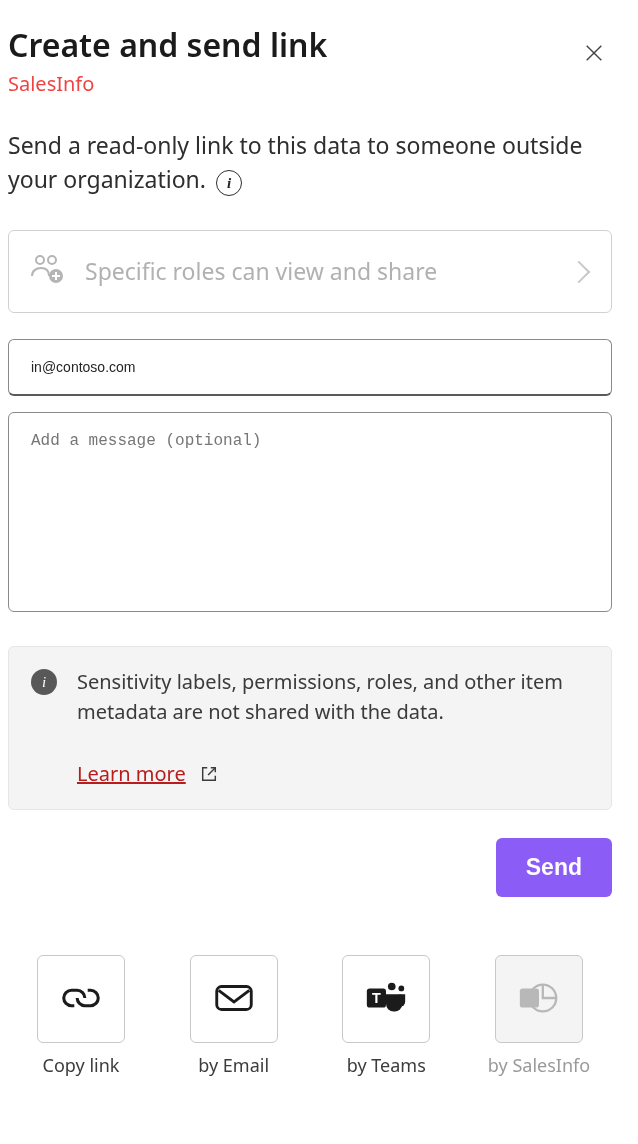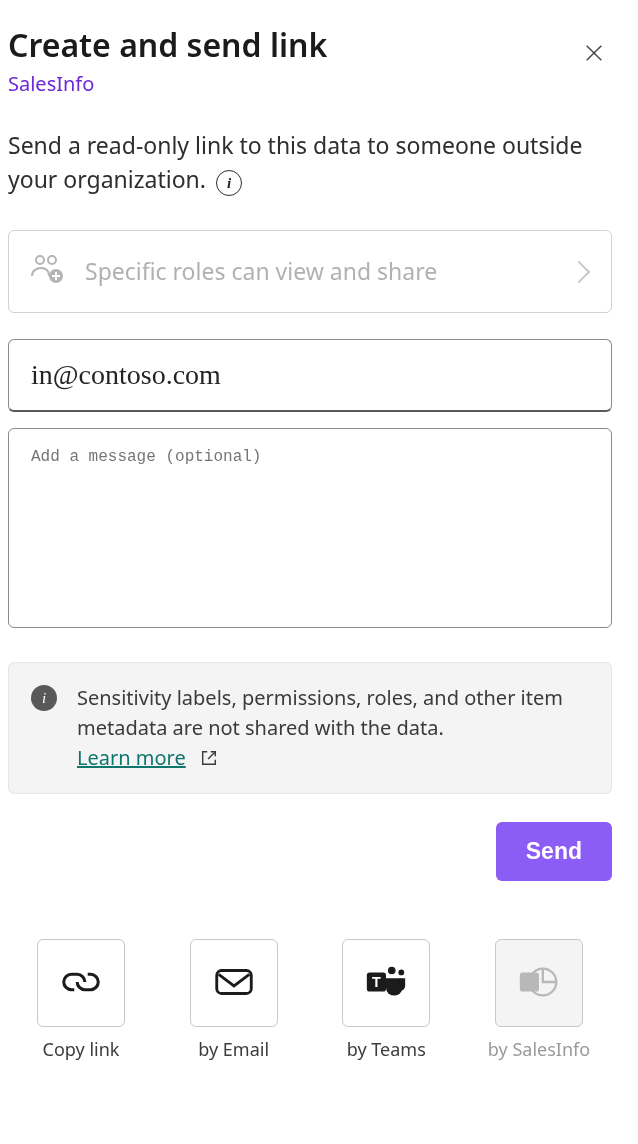--- a/index.html
+++ b/index.html
@@ -1,38 +1,38 @@
 <!DOCTYPE html>
 <html><head>
 <meta charset="utf-8">
 <style>
   * { box-sizing: border-box; margin: 0; padding: 0; }
   html, body { width: 638px; height: 1144px; font-family: "Segoe UI", system-ui, -apple-system, sans-serif; background: #fff; color: #242424; }
   .dialog { padding: 26px 26px 0 8px; height: 100%; display: flex; flex-direction: column; }
   .header { display: flex; align-items: flex-start; justify-content: space-between; }
   .title { font-size: 32px; font-weight: 600; line-height: 1.2; color: #1b1b1b; }
-  .subtitle { font-size: 20px; color: #6d28d9; margin-top: 6px; }
+  .subtitle { font-size: 20px; color: #ef4444; margin-top: 6px; }
   .close-btn { width: 36px; height: 36px; display: flex; align-items: center; justify-content: center; background: transparent; border: none; margin-top: 10px; cursor: pointer; color: #424242; }
   .close-btn svg { width: 22px; height: 22px; }
   .description { font-size: 23px; line-height: 1.45; color: #2e2e2e; margin-top: 32px; display: inline; }
   .desc-row { margin-top: 32px; }
   .info-inline { display: inline-flex; align-items: center; justify-content: center; width: 26px; height: 26px; border: 1.7px solid #2e2e2e; border-radius: 50%; font-size: 15px; font-weight: 600; vertical-align: middle; margin-left: 6px; font-family: Georgia, 'Times New Roman', serif; font-style: italic; }
   .perm-box { margin-top: 34px; border: 1px solid #d1d1d1; border-radius: 6px; padding: 18px 18px; display: flex; align-items: center; gap: 18px; cursor: pointer; }
   .perm-icon { color: #b5b5b5; flex: 0 0 auto; }
   .perm-icon svg { width: 40px; height: 40px; }
   .perm-text { flex: 1 1 auto; font-size: 23px; color: #b1b1b1; line-height: 1.35; }
   .chevron { width: 16px; height: 16px; border-right: 2.5px solid #c8c8c8; border-bottom: 2.5px solid #c8c8c8; transform: rotate(-45deg); flex: 0 0 auto; margin-right: 6px; }
-  .email-input { margin-top: 26px; width: 100%; font-size: 28px; padding: 19px 22px; border: 1px solid #8a8a8a; border-bottom: 2px solid #5a5a5a; border-radius: 6px; outline: none; color: #242424; font-family: Liberation Serif, serif; }
+  .email-input { margin-top: 26px; width: 100%; font-size: 14px; padding: 19px 22px; border: 1px solid #8a8a8a; border-bottom: 2px solid #5a5a5a; border-radius: 6px; outline: none; color: #242424; font-family: Liberation Sans, sans-serif; }
   .email-input::placeholder { color: #707070; }
   .msg-input { margin-top: 16px; width: 100%; font-size: 16px; padding: 19px 22px; border: 1px solid #8a8a8a; border-radius: 6px; outline: none; resize: none; height: 200px; font-family: Liberation Mono, monospace; }
   .msg-input::placeholder { color: #767676; }
   .notice { margin-top: 34px; background: #f4f4f4; border: 1px solid #e6e6e6; border-radius: 6px; padding: 20px 22px; display: flex; gap: 20px; align-items: flex-start; }
   .notice-icon { width: 26px; height: 26px; border-radius: 50%; background: #585858; color: #fff; display: flex; align-items: center; justify-content: center; font-family: Georgia, serif; font-style: italic; font-size: 15px; flex: 0 0 auto; margin-top: 2px; }
   .notice-text { font-size: 20px; line-height: 1.5; color: #3b3b3b; }
-  .learn-more { color: #0f766e; text-decoration: underline; font-size: 20px; display: inline-flex; align-items: center; gap: 14px; }
+  .learn-more { color: #b91c1c; text-decoration: underline; font-size: 20px; display: inline-flex; align-items: center; gap: 14px; margin-top: 32px; }
   .ext-icon { display: inline-flex; }
   .ext-icon svg { width: 18px; height: 18px; }
   .send-row { display: flex; justify-content: flex-end; margin-top: 28px; }
   .send-btn { background: #8b5cf6; color: #fff; font-size: 23px; font-weight: 600; border: none; border-radius: 6px; padding: 16px 30px; cursor: pointer; }
   .actions { display: flex; justify-content: space-between; margin-top: 58px; padding: 0 8px; }
   .action { display: flex; flex-direction: column; align-items: center; gap: 10px; width: 130px; }
   .action-icon-box { width: 88px; height: 88px; border: 1px solid #c8c8c8; border-radius: 6px; background: #fff; display: flex; align-items: center; justify-content: center; cursor: pointer; }
   .action-icon-box.disabled { background: #f4f4f4; cursor: default; }
   .action-icon-box svg { width: 46px; height: 46px; }
   .action-label { font-size: 18px; color: #3c3c3c; text-align: center; }

